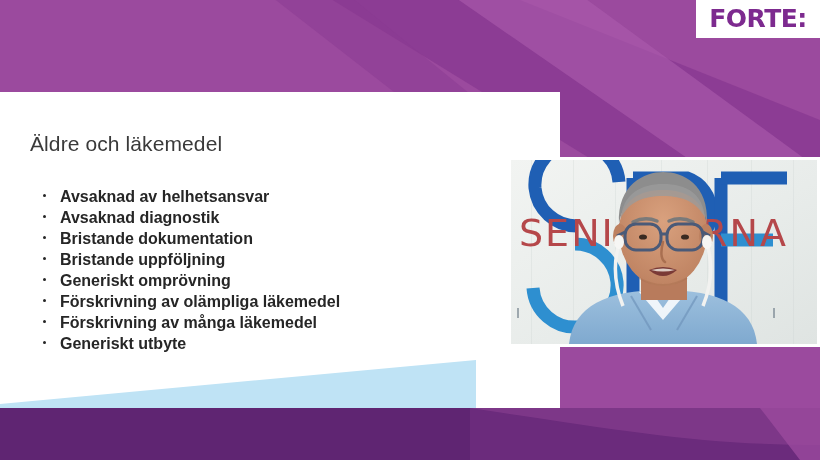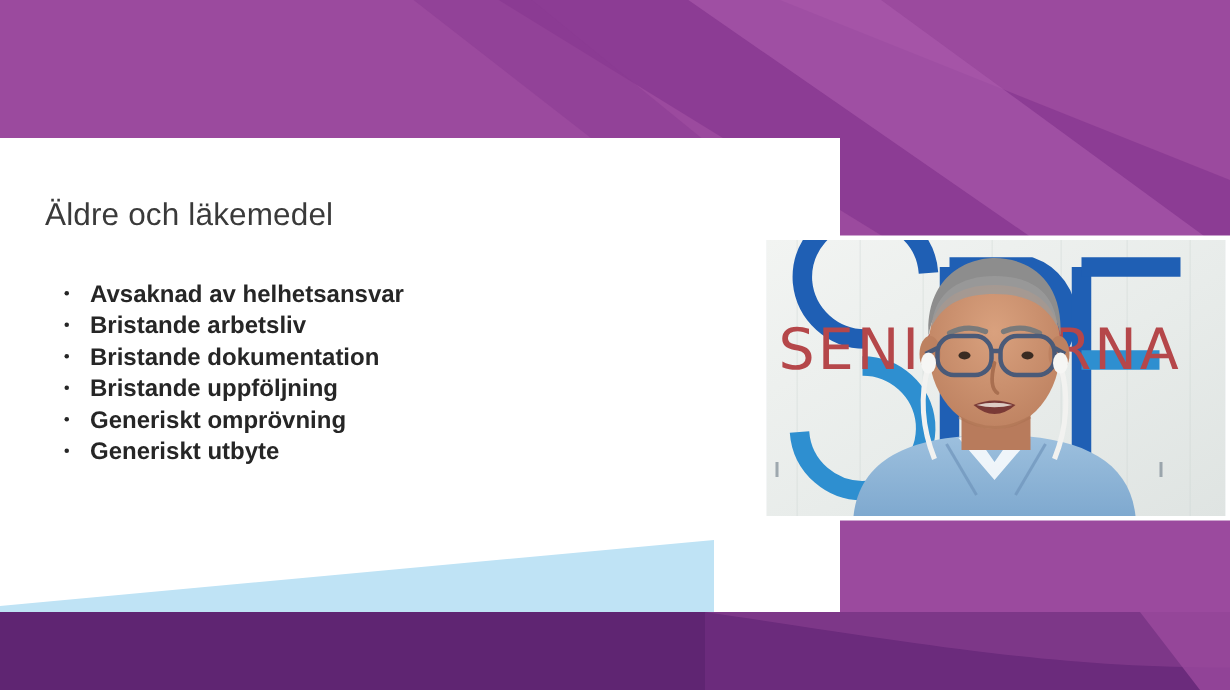--- a/index.html
+++ b/index.html
@@ -104,30 +104,35 @@
     <path id="bg-sweep-dark-2" d="M 250 -20 L 700 330 L 760 330 L 330 -20 Z" fill="#8a3a92" opacity="0.5"></path>
 
     <path id="bg-bottom" d="M 0 408 L 820 408 L 820 460 L 0 460 Z" fill="#5f2572"></path>
     <path id="bg-bottom-right" d="M 470 408 L 820 408 L 820 460 L 470 460 Z" fill="#6b2b7c"></path>
     <path id="bg-bottom-curve" d="M 470 408 C 620 430 700 445 820 445 L 820 408 Z" fill="#80388a" opacity="0.9"></path>
     <path id="bg-bottom-curve2" d="M 760 408 L 820 408 L 820 460 L 800 460 Z" fill="#9b4a9e" opacity="0.8"></path>
   </svg>
 </div>
 
 <div id="logo">
+  <div id="logo-box" style="background: rgb(255, 255, 255);">
+    <span id="logo-word" style="color: rgb(125, 42, 143);">FORTE:</span>
+  </div>
 </div>
 
 <div id="slide" style="background: rgb(255, 255, 255);">
   <div id="slide-title" style="color: rgb(58, 58, 58);">Äldre och läkemedel</div>
   <ul id="bullets">
       <li><span class="dot"></span><span>Avsaknad av helhetsansvar</span></li>
-      <li><span class="dot"></span><span>Bristande arbetsliv</span></li>
+      <li><span class="dot"></span><span>Avsaknad diagnostik</span></li>
       <li><span class="dot"></span><span>Bristande dokumentation</span></li>
       <li><span class="dot"></span><span>Bristande uppföljning</span></li>
       <li><span class="dot"></span><span>Generiskt omprövning</span></li>
+      <li><span class="dot"></span><span>Förskrivning av olämpliga läkemedel</span></li>
+      <li><span class="dot"></span><span>Förskrivning av många läkemedel</span></li>
       <li><span class="dot"></span><span>Generiskt utbyte</span></li>
     </ul>
   <svg id="slide-wedge" viewBox="0 0 476 48" preserveAspectRatio="none">
     <path id="wedge-path" d="M 476 0 L 476 48 L 0 48 L 0 44 Z" fill="#bfe3f5"></path>
   </svg>
 </div>
 
 <div id="video-panel" style="background: rgb(255, 255, 255);">
   <div id="video-inner">
     <svg id="video-svg" viewBox="0 0 306 184" preserveAspectRatio="xMidYMid slice">

